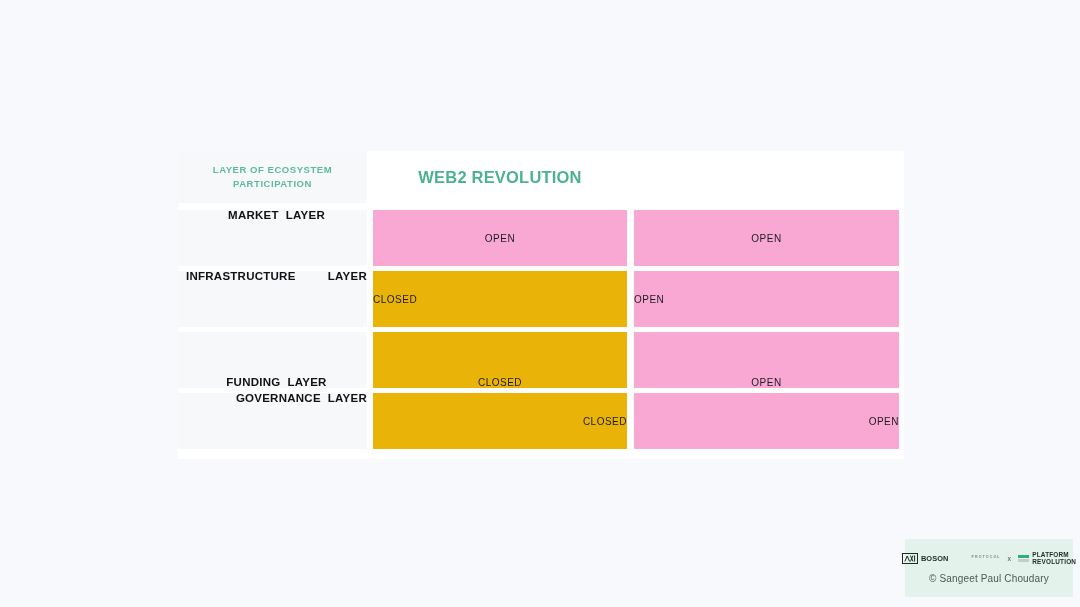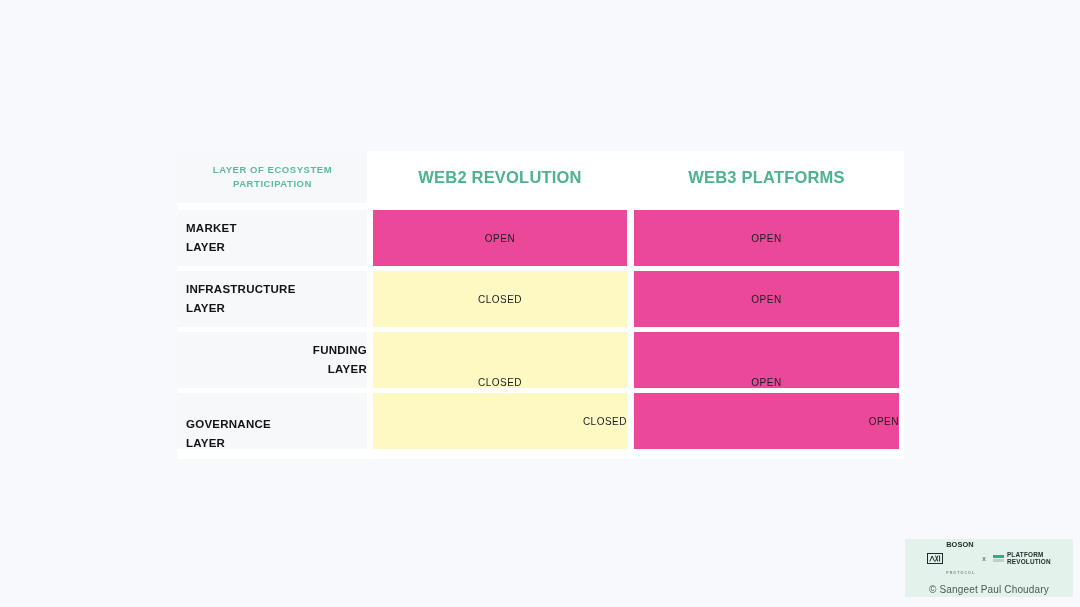--- a/index.html
+++ b/index.html
@@ -66,47 +66,46 @@
     letter-spacing: 0.2px;
   }
   .hdr-col-2 { grid-column: 3; grid-row: 1; }
   .hdr-col-3 { grid-column: 5; grid-row: 1; }
 
   
   .row-label {
     grid-column: 1;
     background: #f6f8fa;
     display: flex;
-    flex-direction: column;
     justify-content: center;
     gap: 7px;
     padding-left: 8px;
     color: #111216;
     font-size: 11.5px;
     font-weight: bold;
     letter-spacing: 0.25px;
     line-height: 1;
   }
 
   
   .status-cell {
     display: flex;
     align-items: center;
     justify-content: center;
     font-size: 10px;
     font-weight: normal;
     letter-spacing: 0.5px;
     color: #1b1c1f;
   }
-  .status-open   { background: #ec4899; }
-  .status-closed { background: #fef9c3; }
+  .status-open   { background: #f9a8d4; }
+  .status-closed { background: #eab308; }
 
   
   .r1 { grid-row: 3; }
-  .r2 { grid-row: 5; }
+  .r2 { grid-row: 5; justify-content: space-between; }
   .r3 { grid-row: 7; align-items: flex-end; }
   .r4 { grid-row: 9; justify-content: flex-end; }
   .c2 { grid-column: 3; }
   .c3 { grid-column: 5; }
 
   
   #footer-badge {
     position: absolute;
     left: 905px;
     top: 539px;
@@ -135,21 +134,21 @@
     width: 16px;
     height: 11px;
     border: 1.2px solid #1d2b28;
     display: flex;
     align-items: center;
     justify-content: center;
   }
   .boson-mark svg { display: block; }
   .boson-words {
     display: flex;
-    flex-direction: column;
+    flex-direction: row;
     line-height: 1;
     gap: 23px;
   }
   .boson-name {
     font-size: 7.4px;
     font-weight: bold;
     color: #1d2b28;
     letter-spacing: 0.1px;
   }
   .boson-sub {
@@ -210,21 +209,20 @@
 <div id="comparison-card">
   <div class="grid">
 
     <div class="hdr-label">
       <span>LAYER OF ECOSYSTEM</span>
       <span>PARTICIPATION</span>
     </div>
 
     <div class="hdr-col hdr-col-2">WEB2 REVOLUTION</div>
 
-    <div class="hdr-col hdr-col-3">WEB3 PLATFORMS</div>
 
     <div class="row-label r1">
       <span>MARKET</span>
       <span>LAYER</span>
     </div>
     <div class="status-cell status-open r1 c2">OPEN</div>
     <div class="status-cell status-open r1 c3">OPEN</div>
 
     <div class="row-label r2">
       <span>INFRASTRUCTURE</span>

